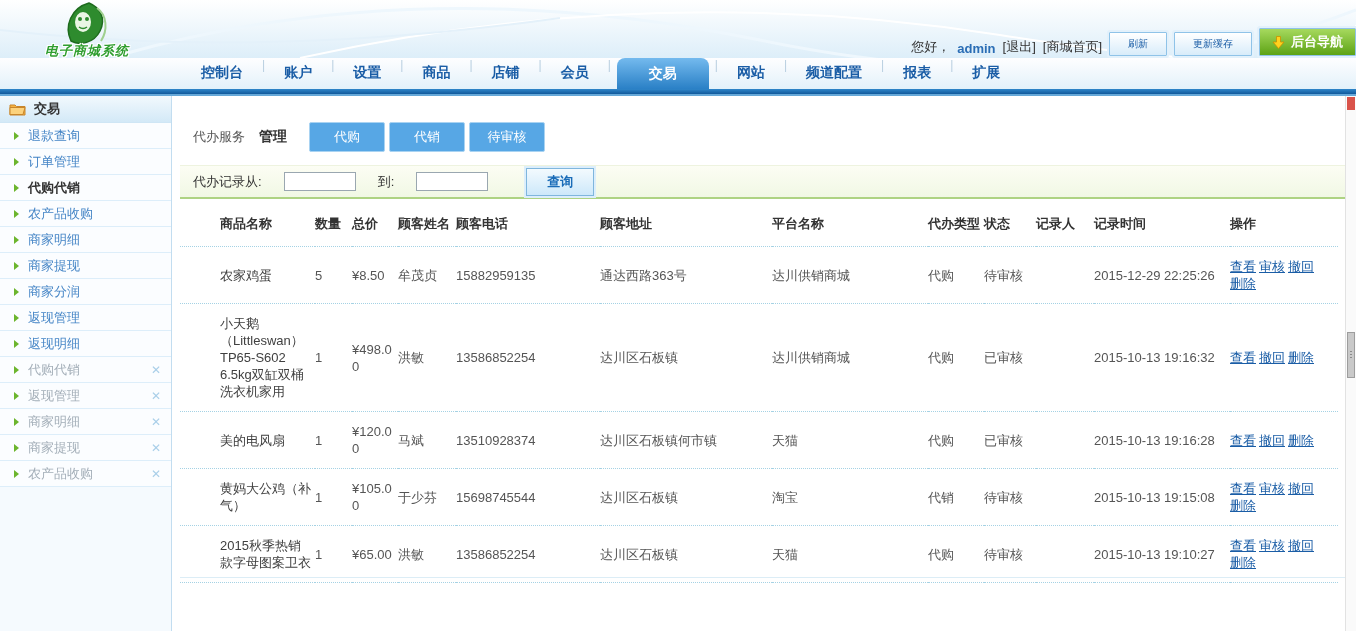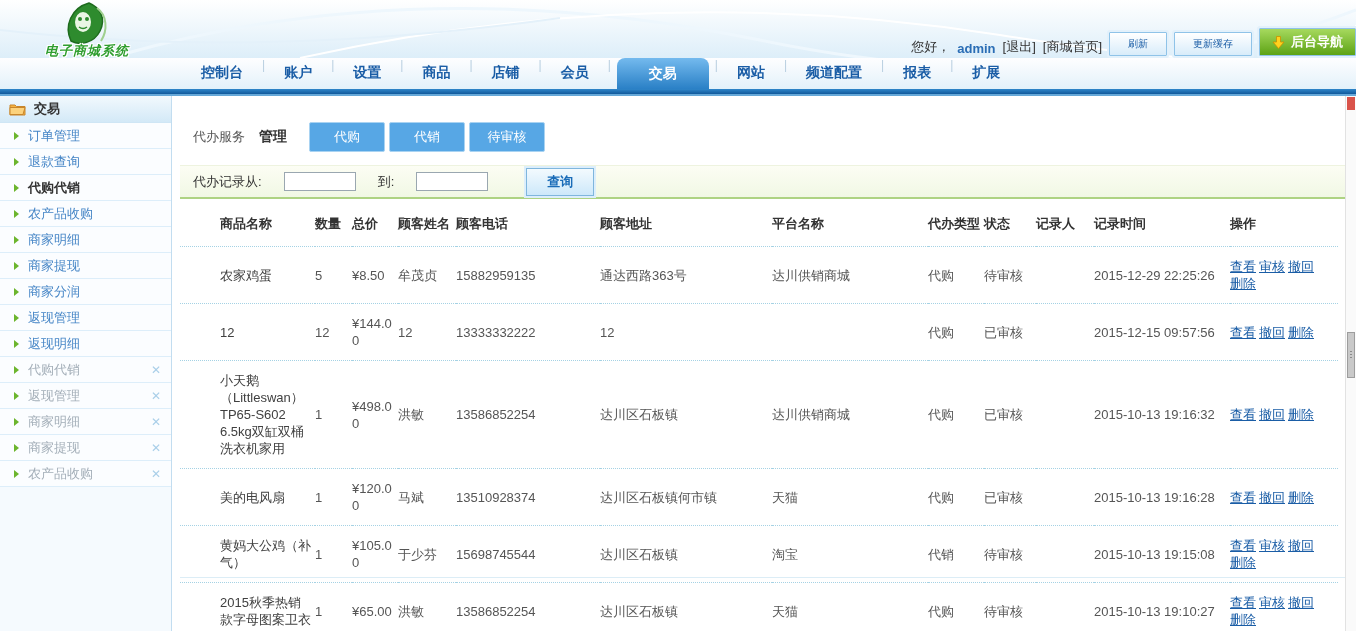--- a/index.html
+++ b/index.html
@@ -141,25 +141,25 @@
   <div class="sidebar" id="sidebar">
       <div class="side-header">
         <svg width="17" height="14" viewBox="0 0 17 14">
           <path d="M1 3 h5 l1.5 1.5 H16 v8.5 H1 z" fill="#f6b240" stroke="#c9862a"></path>
           <path d="M1 5.5 h15 l-2 7 H1 z" fill="#fcd27c" stroke="#c9862a"></path>
         </svg>
         <span>交易</span>
       </div>
       <div class="side-item">
         <span class="bullet"></span>
+        <span class="lbl">退款查询</span>
+      </div>
+      <div class="side-item">
+        <span class="bullet"></span>
         <span class="lbl">订单管理</span>
-      </div>
-      <div class="side-item">
-        <span class="bullet"></span>
-        <span class="lbl">退款查询</span>
       </div>
       <div class="side-item active">
         <span class="bullet"></span>
         <span class="lbl">代购代销</span>
       </div>
       <div class="side-item">
         <span class="bullet"></span>
         <span class="lbl">农产品收购</span>
       </div>
       <div class="side-item">
@@ -264,34 +264,20 @@
             <td>15882959135</td>
             <td>通达西路363号</td>
             <td>达川供销商城</td>
             <td>代购</td>
             <td>待审核</td>
             <td></td>
             <td>2015-12-29 22:25:26</td>
             <td class="cactions"><a href="#">查看</a><a href="#">审核</a><a href="#">撤回</a><a href="#">删除</a></td>
           </tr>
           <tr>
-            <td class="cname">12</td>
-            <td>12</td>
-            <td>¥144.00</td>
-            <td>12</td>
-            <td>13333332222</td>
-            <td>12</td>
-            <td></td>
-            <td>代购</td>
-            <td>已审核</td>
-            <td></td>
-            <td>2015-12-15 09:57:56</td>
-            <td class="cactions"><a href="#">查看</a><a href="#">撤回</a><a href="#">删除</a></td>
-          </tr>
-          <tr>
             <td class="cname">小天鹅（Littleswan）TP65-S602 6.5kg双缸双桶洗衣机家用</td>
             <td>1</td>
             <td>¥498.00</td>
             <td>洪敏</td>
             <td>13586852254</td>
             <td>达川区石板镇</td>
             <td>达川供销商城</td>
             <td>代购</td>
             <td>已审核</td>
             <td></td>

